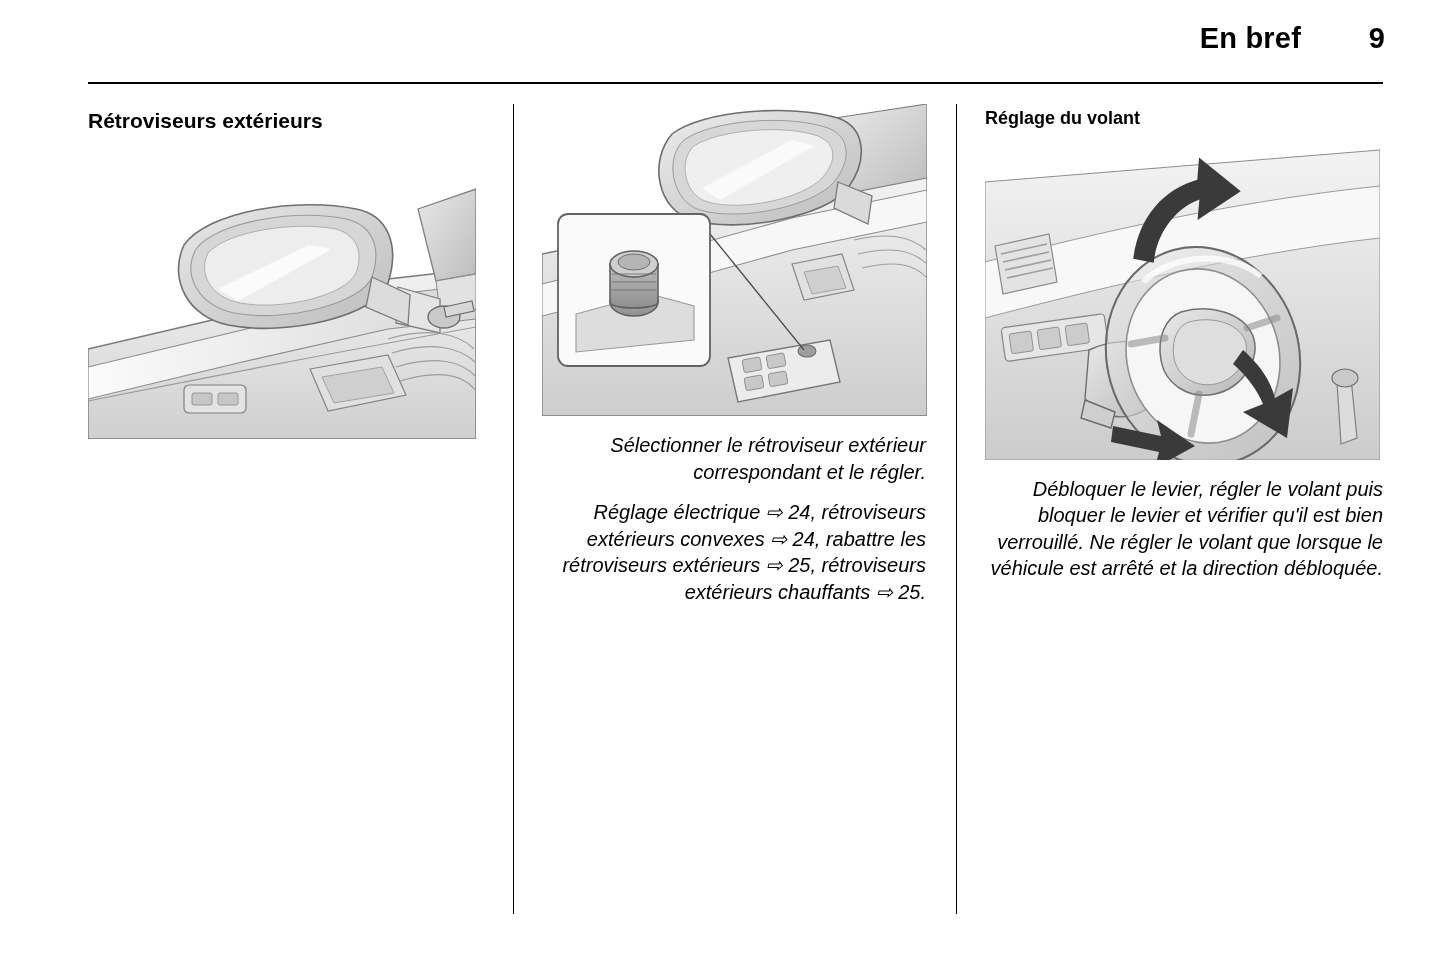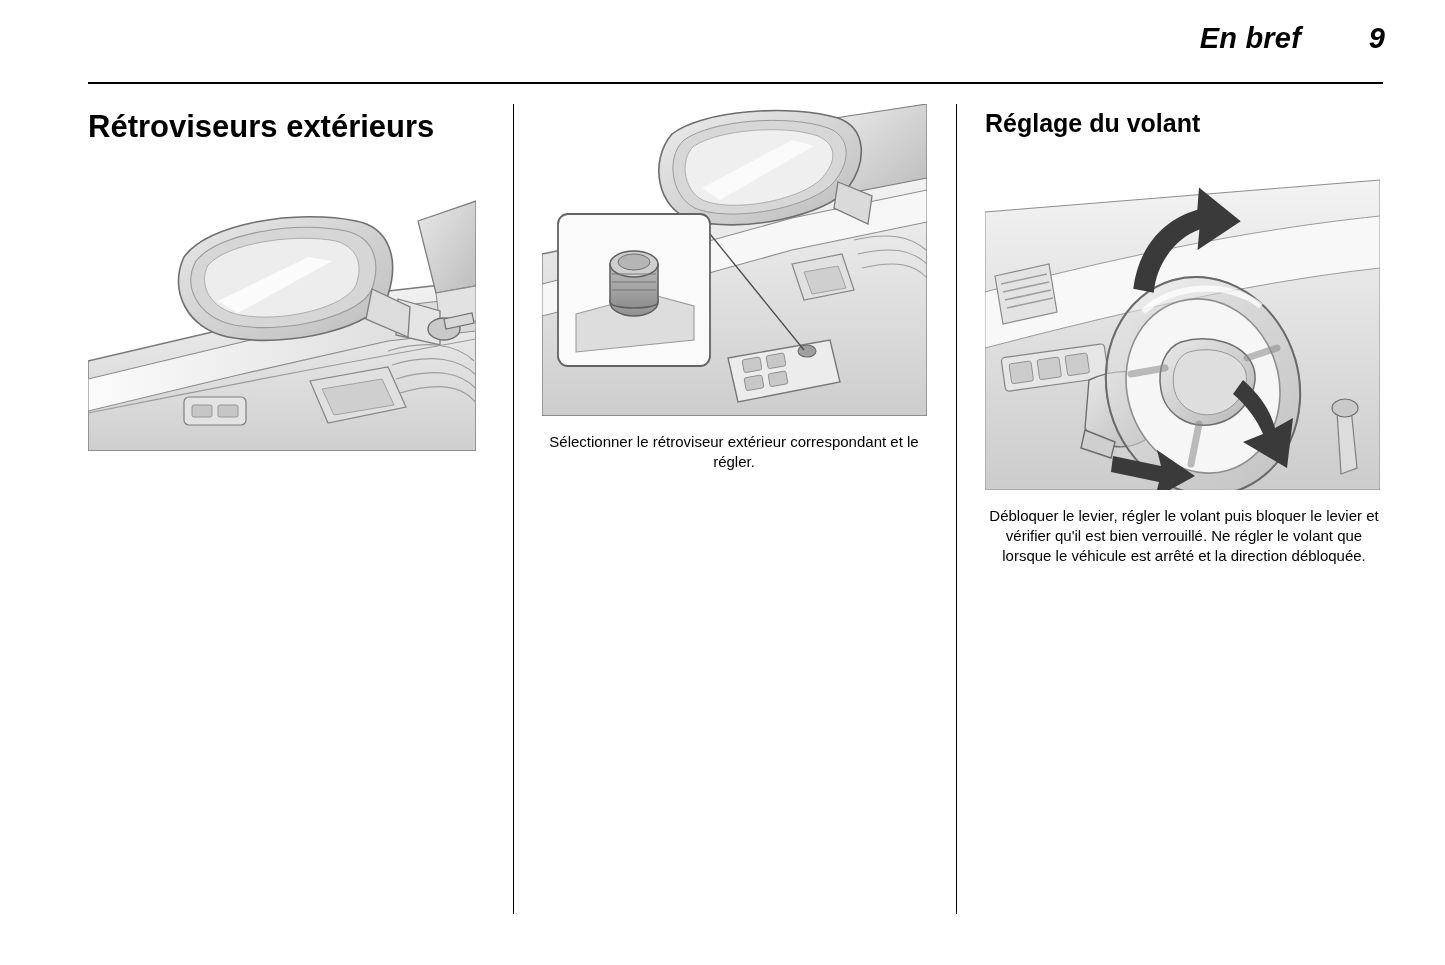--- a/index.html
+++ b/index.html
@@ -24,21 +24,20 @@
   
   .header {
     position: absolute;
     top: 22px;
     left: 88px;
     right: 60px;
     height: 56px;
     display: flex;
     align-items: flex-start;
     justify-content: flex-end;
-    font-style: italic;
   }
   .header-title {
     font-size: 29px;
     font-weight: bold;
     letter-spacing: 0.2px;
     color: #000;
     margin-right: 64px;
   }
   .header-pageno {
     font-size: 29px;
@@ -66,32 +65,33 @@
   }
   .col {
     box-sizing: border-box;
     position: relative;
   }
   .col-1 { width: 425px; padding-right: 36px; }
   .col-2 { width: 443px; padding-left: 28px; padding-right: 30px; border-left: 1.5px solid #000; }
   .col-3 { width: 427px; padding-left: 28px; border-left: 1.5px solid #000; }
 
   h2.section-title {
-    font-size: 31px;
+    font-size: 21px;
     font-weight: bold;
     margin: 4px 0 16px 0;
     line-height: 1.2;
   }
-  h2.section-title.tall { font-size: 25px; margin-bottom: 34px; }
+  h2.section-title.tall { font-size: 18px; margin-bottom: 12px; }
 
   p.body {
-    font-size: 15px;
+    font-size: 20px;
     line-height: 1.33;
     margin: 0 0 14px 0;
-    text-align: center;
+    text-align: right;
+    font-style: italic;
   }
   .figure {
     position: relative;
     margin: 0 0 16px 0;
     background: #fff;
     overflow: hidden;
   }
   .fig1 { width: 388px; height: 290px; }
   .fig2 { width: 385px; height: 312px; }
   .fig3 { width: 395px; height: 318px; }
@@ -218,20 +218,21 @@
 
           <ellipse cx="92" cy="198" rx="24" ry="14" fill="url(#g2c)" stroke="#5e5e5e" stroke-width="1.5"></ellipse>
           <path d="M68 160 L116 160 L116 198 C116 206, 68 206, 68 198 Z" fill="url(#g2c)" stroke="#5e5e5e" stroke-width="1.5"></path>
           <ellipse cx="92" cy="160" rx="24" ry="13" fill="#cfcfcf" stroke="#5e5e5e" stroke-width="1.5"></ellipse>
           <ellipse cx="92" cy="158" rx="16" ry="8" fill="#b5b5b5" stroke="#6f6f6f" stroke-width="1"></ellipse>
           <path d="M70 170 L114 170 M70 178 L114 178 M70 186 L114 186" stroke="#6f6f6f" stroke-width="0.9"></path>
         </svg>
       </div>
 
       <p class="body">Sélectionner le rétroviseur extérieur correspondant et le régler.</p>
+      <p class="body">Réglage électrique ⇨ 24, rétroviseurs extérieurs convexes ⇨ 24, rabattre les rétroviseurs extérieurs ⇨ 25, rétroviseurs extérieurs chauffants ⇨ 25.</p>
     </div>
 
     <div class="col col-3">
       <h2 class="section-title tall">Réglage du volant</h2>
 
       <div class="figure fig3">
         <svg width="395" height="318" viewBox="0 0 395 318" xmlns="http://www.w3.org/2000/svg">
           <defs>
             <linearGradient id="g3a" x1="0" y1="0" x2="0" y2="1">
               <stop offset="0%" stop-color="#f3f3f3"></stop>

